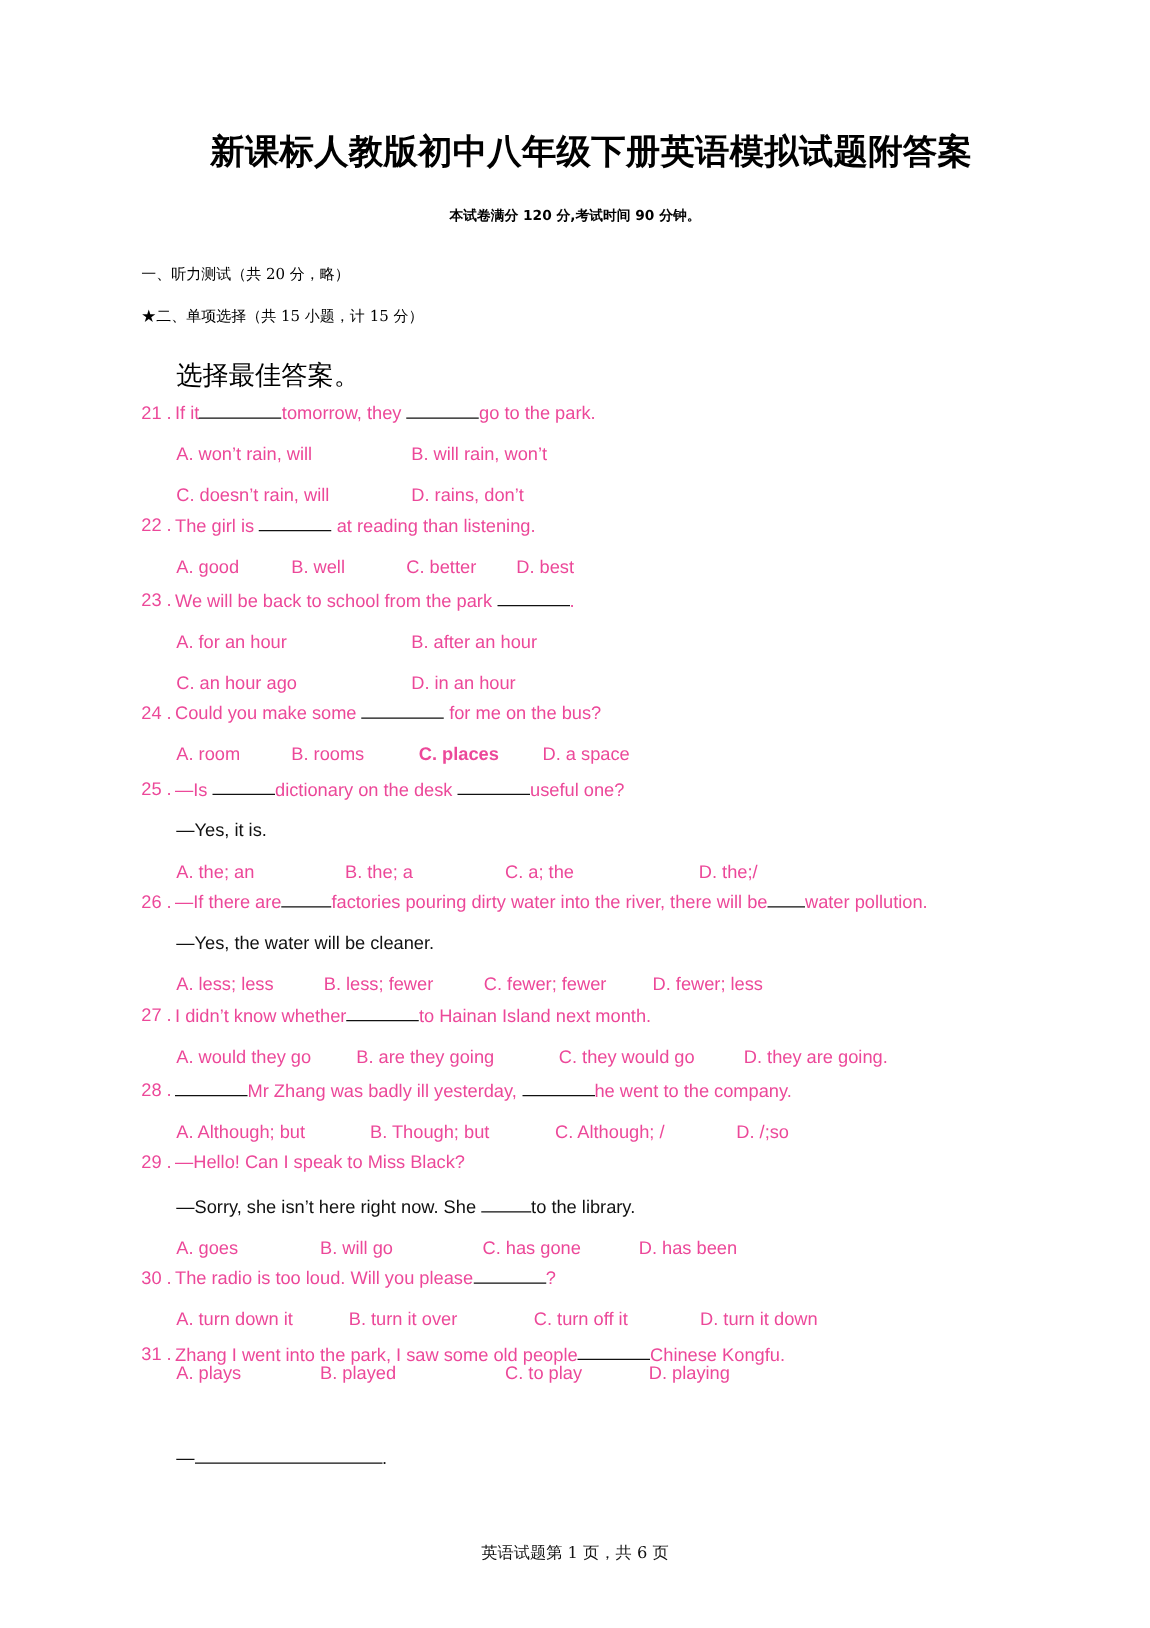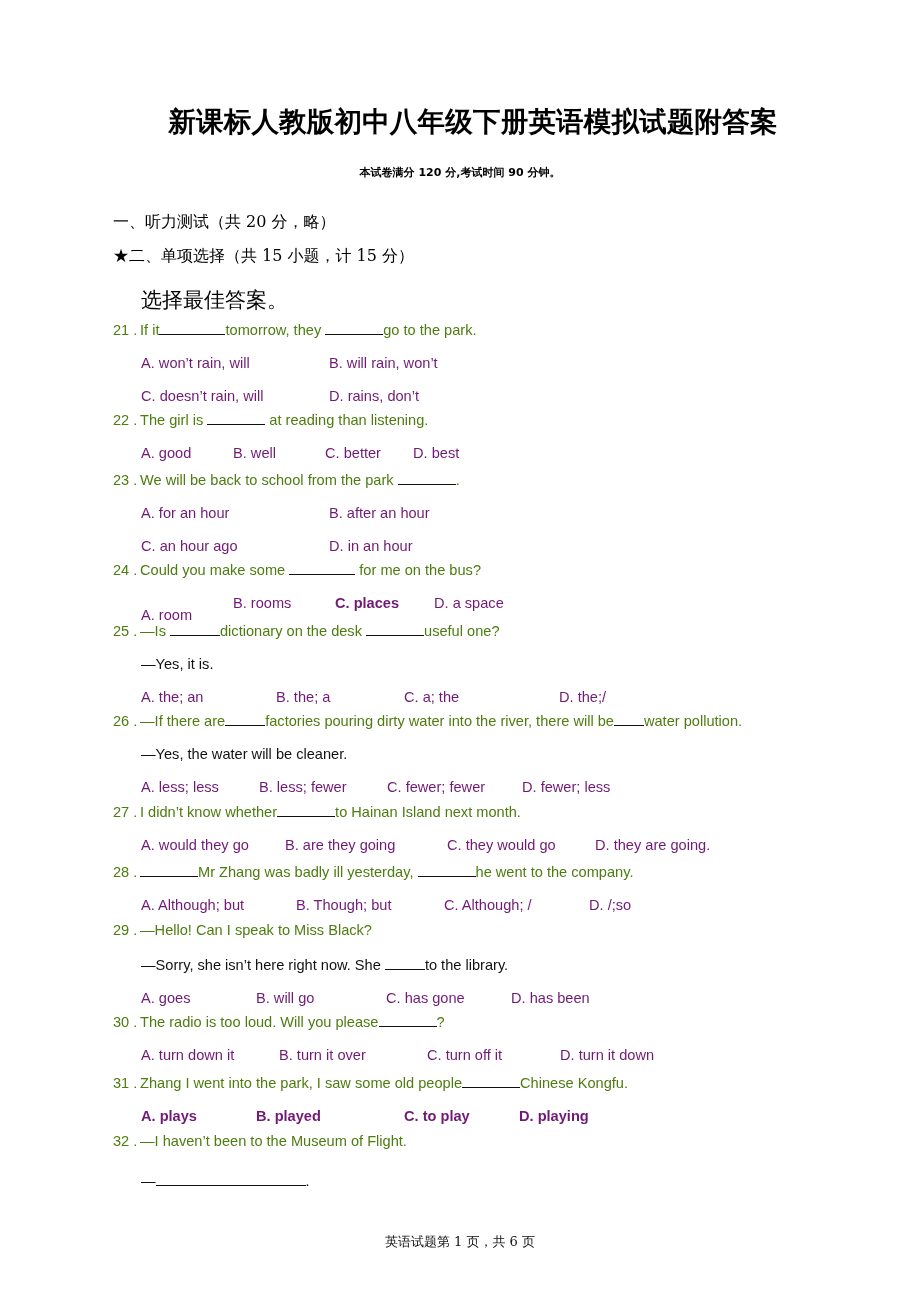--- a/index.html
+++ b/index.html
@@ -50,21 +50,21 @@
     font-weight: bold;
     line-height: 1.3;
     white-space: nowrap;
   }
 
   
   .section-head {
     position: absolute;
     left: 113px;
     font-family: "DejaVu Serif", "Liberation Serif", serif;
-    font-size: 16px;
+    font-size: 12px;
     line-height: 1.2;
     white-space: nowrap;
   }
   .sec-listening { top: 212px; }
   .sec-choice    { top: 246px; }
   .sec-instr {
     position: absolute;
     left: 141px;
     top: 288px;
     font-family: "DejaVu Serif", "Liberation Serif", serif;
@@ -74,21 +74,21 @@
   }
 
   
   .q-block { position: absolute; left: 113px; width: 800px; }
 
   .q-stem {
     position: relative;
     font-size: 14.6px;
     line-height: 1;
     white-space: nowrap;
-    color: #4d7c0f;
+    color: #ec4899;
   }
   .q-num {
     display: inline-block;
     min-width: 27px;
     text-align: left;
   }
   .q-sub {
     position: relative;
     margin-left: 28px;
     font-size: 14.6px;
@@ -96,21 +96,21 @@
     white-space: nowrap;
     color: #111111;
   }
 
   .opt-row {
     position: relative;
     margin-left: 28px;
     font-size: 14.6px;
     line-height: 1;
     white-space: nowrap;
-    color: #701a75;
+    color: #ec4899;
   }
   .opt {
     display: inline-block;
     vertical-align: top;
   }
 
   
   .blank {
     display: inline-block;
     border-bottom: 1.1px solid #111111;
@@ -181,21 +181,21 @@
     <div class="opt-row" style="margin-top:18px;">
       <span class="opt" style="width:188px;">C. an hour ago</span><span class="opt">D. in an hour</span>
     </div>
   </div>
 
   <div class="q-block" style="top:561px;">
     <div class="q-stem">
       <span class="q-num">24 .</span><span>Could you make some </span><span class="blank w7"></span><span> for me on the bus?</span>
     </div>
     <div class="opt-row" style="margin-top:18px;">
-      <span class="opt" style="width:92px;margin-top:12px;">A. room</span><span class="opt" style="width:102px;">B. rooms</span><span class="opt" style="width:99px;font-weight:bold;">C. places</span><span class="opt">D. a space</span>
+      <span class="opt" style="width:92px;">A. room</span><span class="opt" style="width:102px;">B. rooms</span><span class="opt" style="width:99px;font-weight:bold;">C. places</span><span class="opt">D. a space</span>
     </div>
   </div>
 
   <div class="q-block" style="top:622px;">
     <div class="q-stem">
       <span class="q-num">25 .</span><span>—Is </span><span class="blank w5"></span><span>dictionary on the desk </span><span class="blank w6"></span><span>useful one?</span>
     </div>
     <div class="q-sub" style="margin-top:18px;">—Yes, it is.</div>
     <div class="opt-row" style="margin-top:18px;">
       <span class="opt" style="width:135px;">A. the; an</span><span class="opt" style="width:128px;">B. the; a</span><span class="opt" style="width:155px;">C. a; the</span><span class="opt">D. the;/</span>
@@ -248,29 +248,26 @@
     </div>
     <div class="opt-row" style="margin-top:18px;">
       <span class="opt" style="width:138px;">A. turn   down   it</span><span class="opt" style="width:148px;">B. turn it over</span><span class="opt" style="width:133px;">C. turn off it</span><span class="opt">D. turn it down</span>
     </div>
   </div>
 
   <div class="q-block" style="top:1074px;">
     <div class="q-stem">
       <span class="q-num">31 .</span><span>Zhang I went into the park, I saw some old people</span><span class="blank w6"></span><span>Chinese Kongfu.</span>
     </div>
-    <div class="opt-row" style="margin-top:18px;font-weight:bold;">
+    <div class="opt-row" style="">
       <span class="opt" style="width:115px;">A. plays</span><span class="opt" style="width:148px;">B. played</span><span class="opt" style="width:115px;">C. to play</span><span class="opt">D. playing</span>
     </div>
   </div>
 
   <div class="q-block" style="top:1134px;">
-    <div class="q-stem">
-      <span class="q-num">32 .</span><span>—I haven’t been to the Museum of Flight.</span>
-    </div>
     <div class="q-sub" style="margin-top:23px;">
       <span>—</span><span class="blank w-long"></span><span>.</span>
     </div>
   </div>
 
   <div class="footer">英语试题第 1 页，共 6 页</div>
 
 </div>
 
 </body></html>

